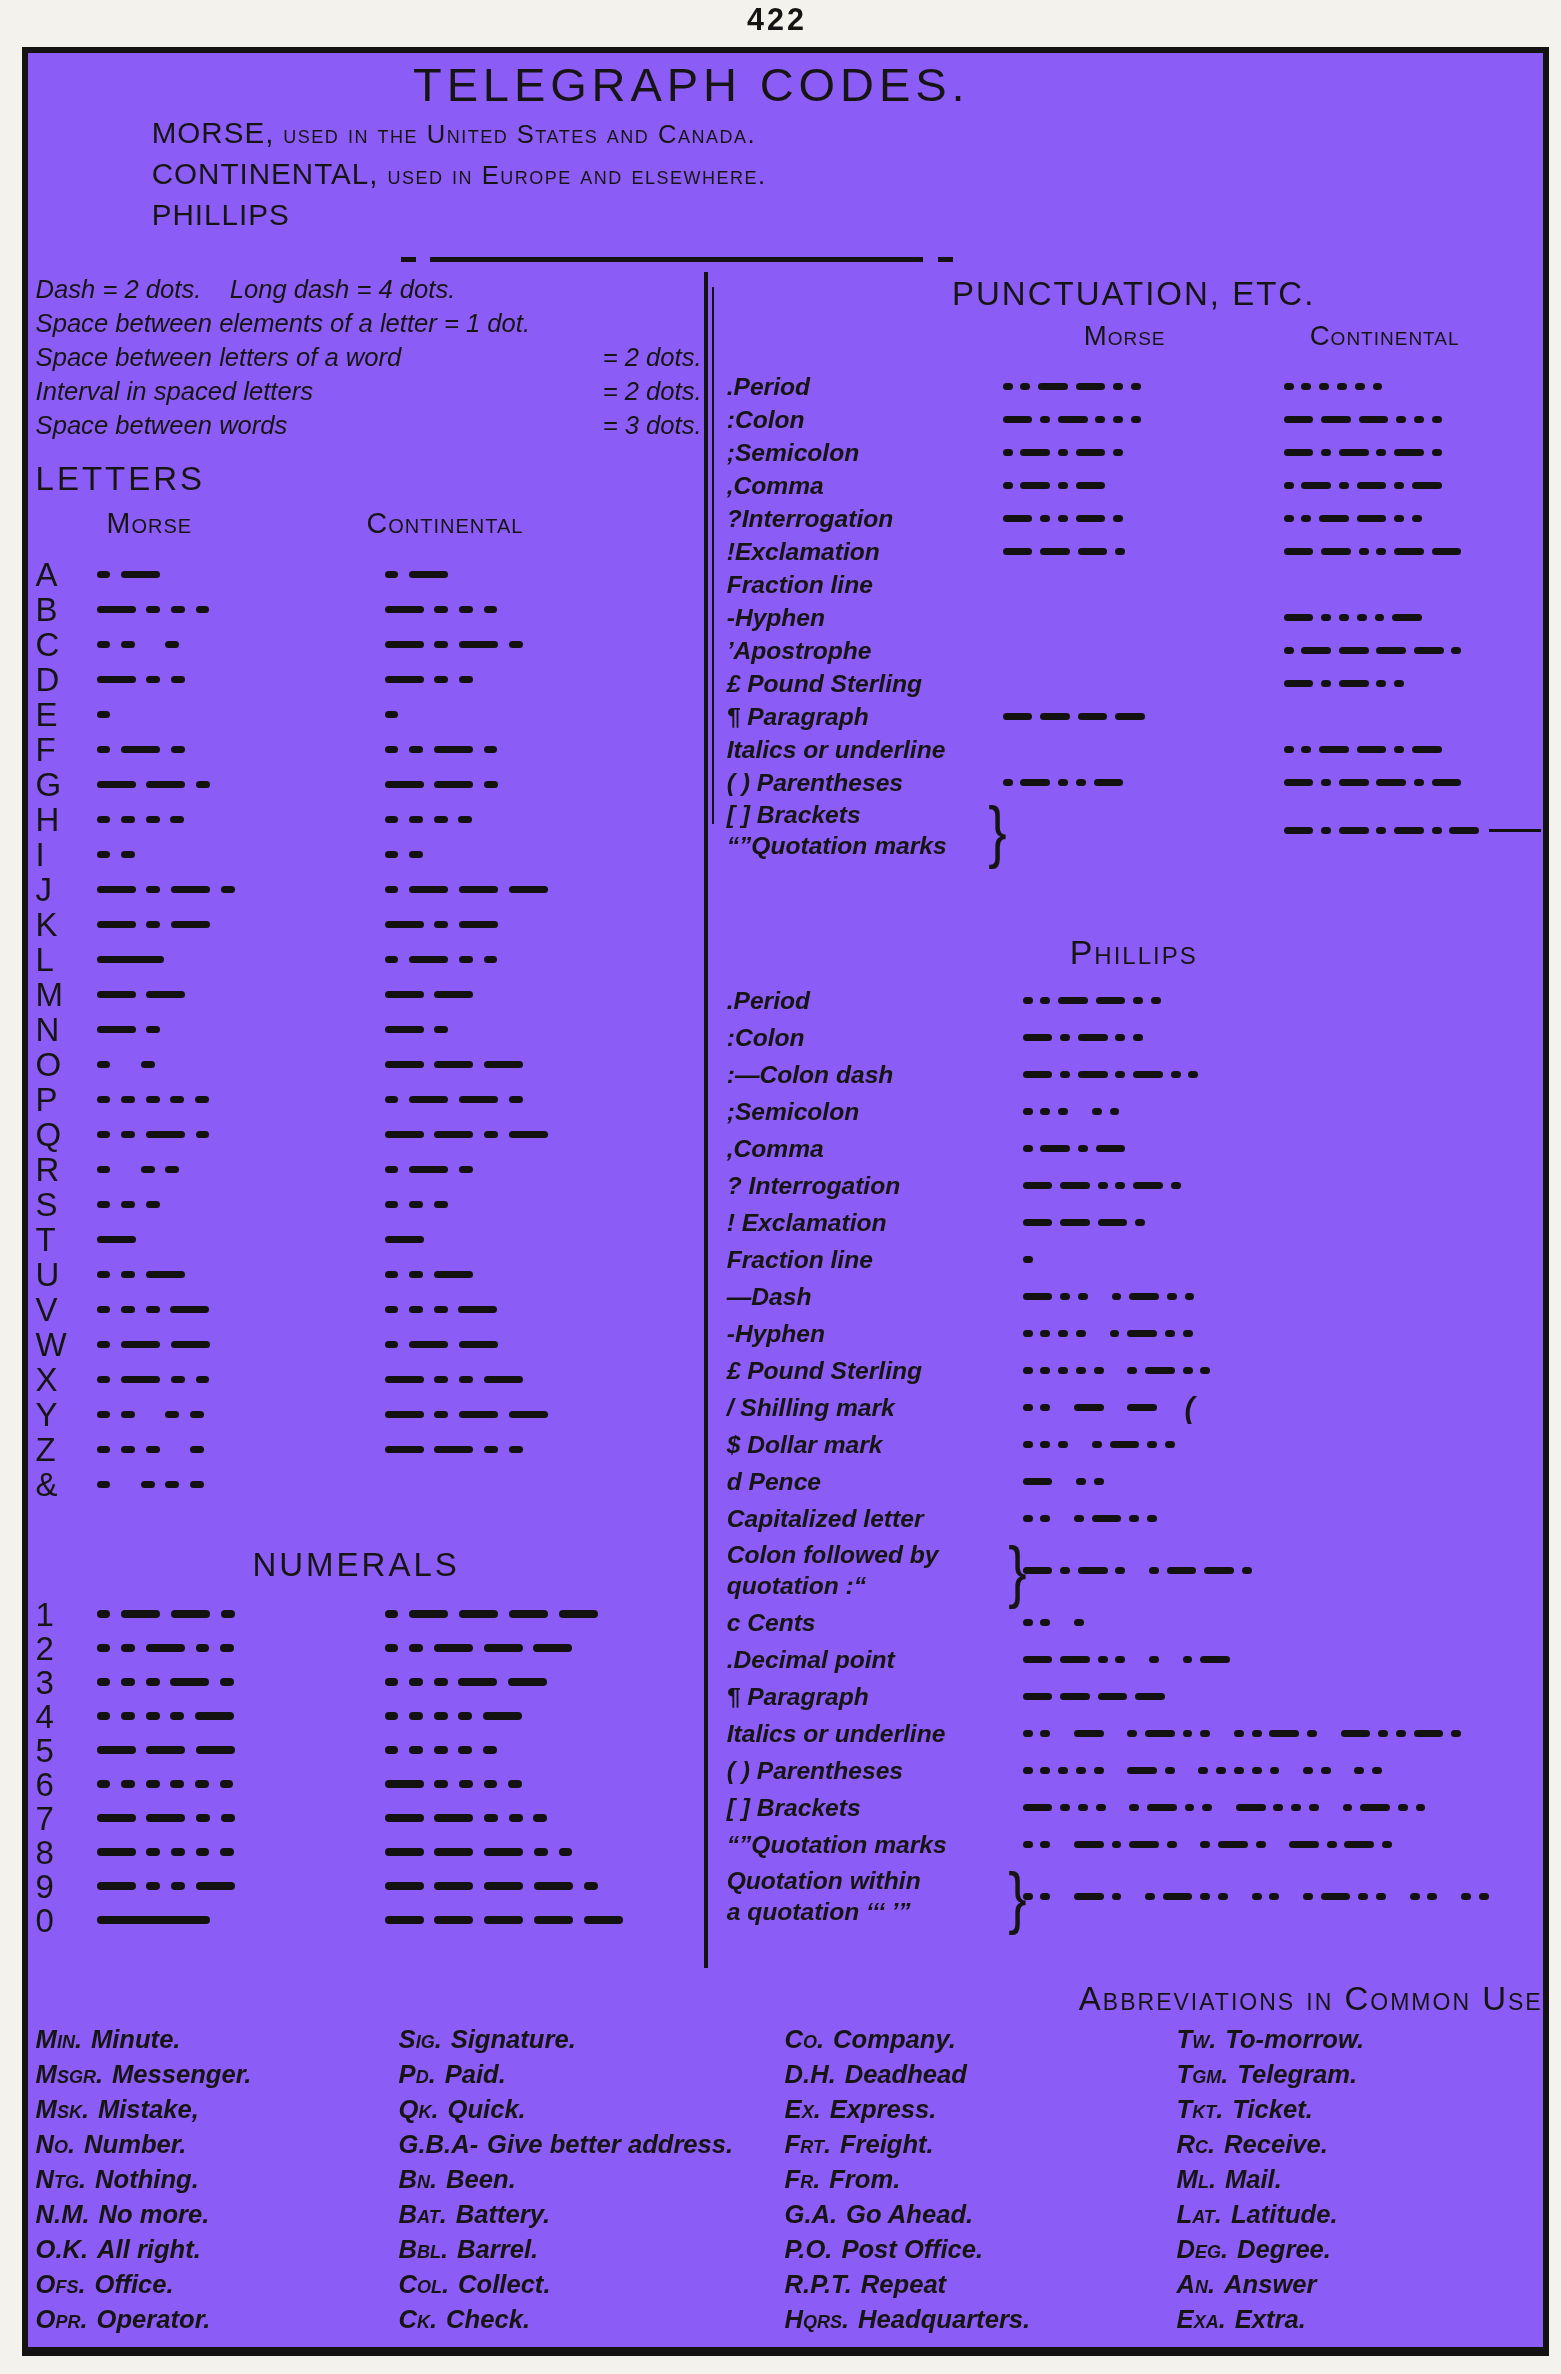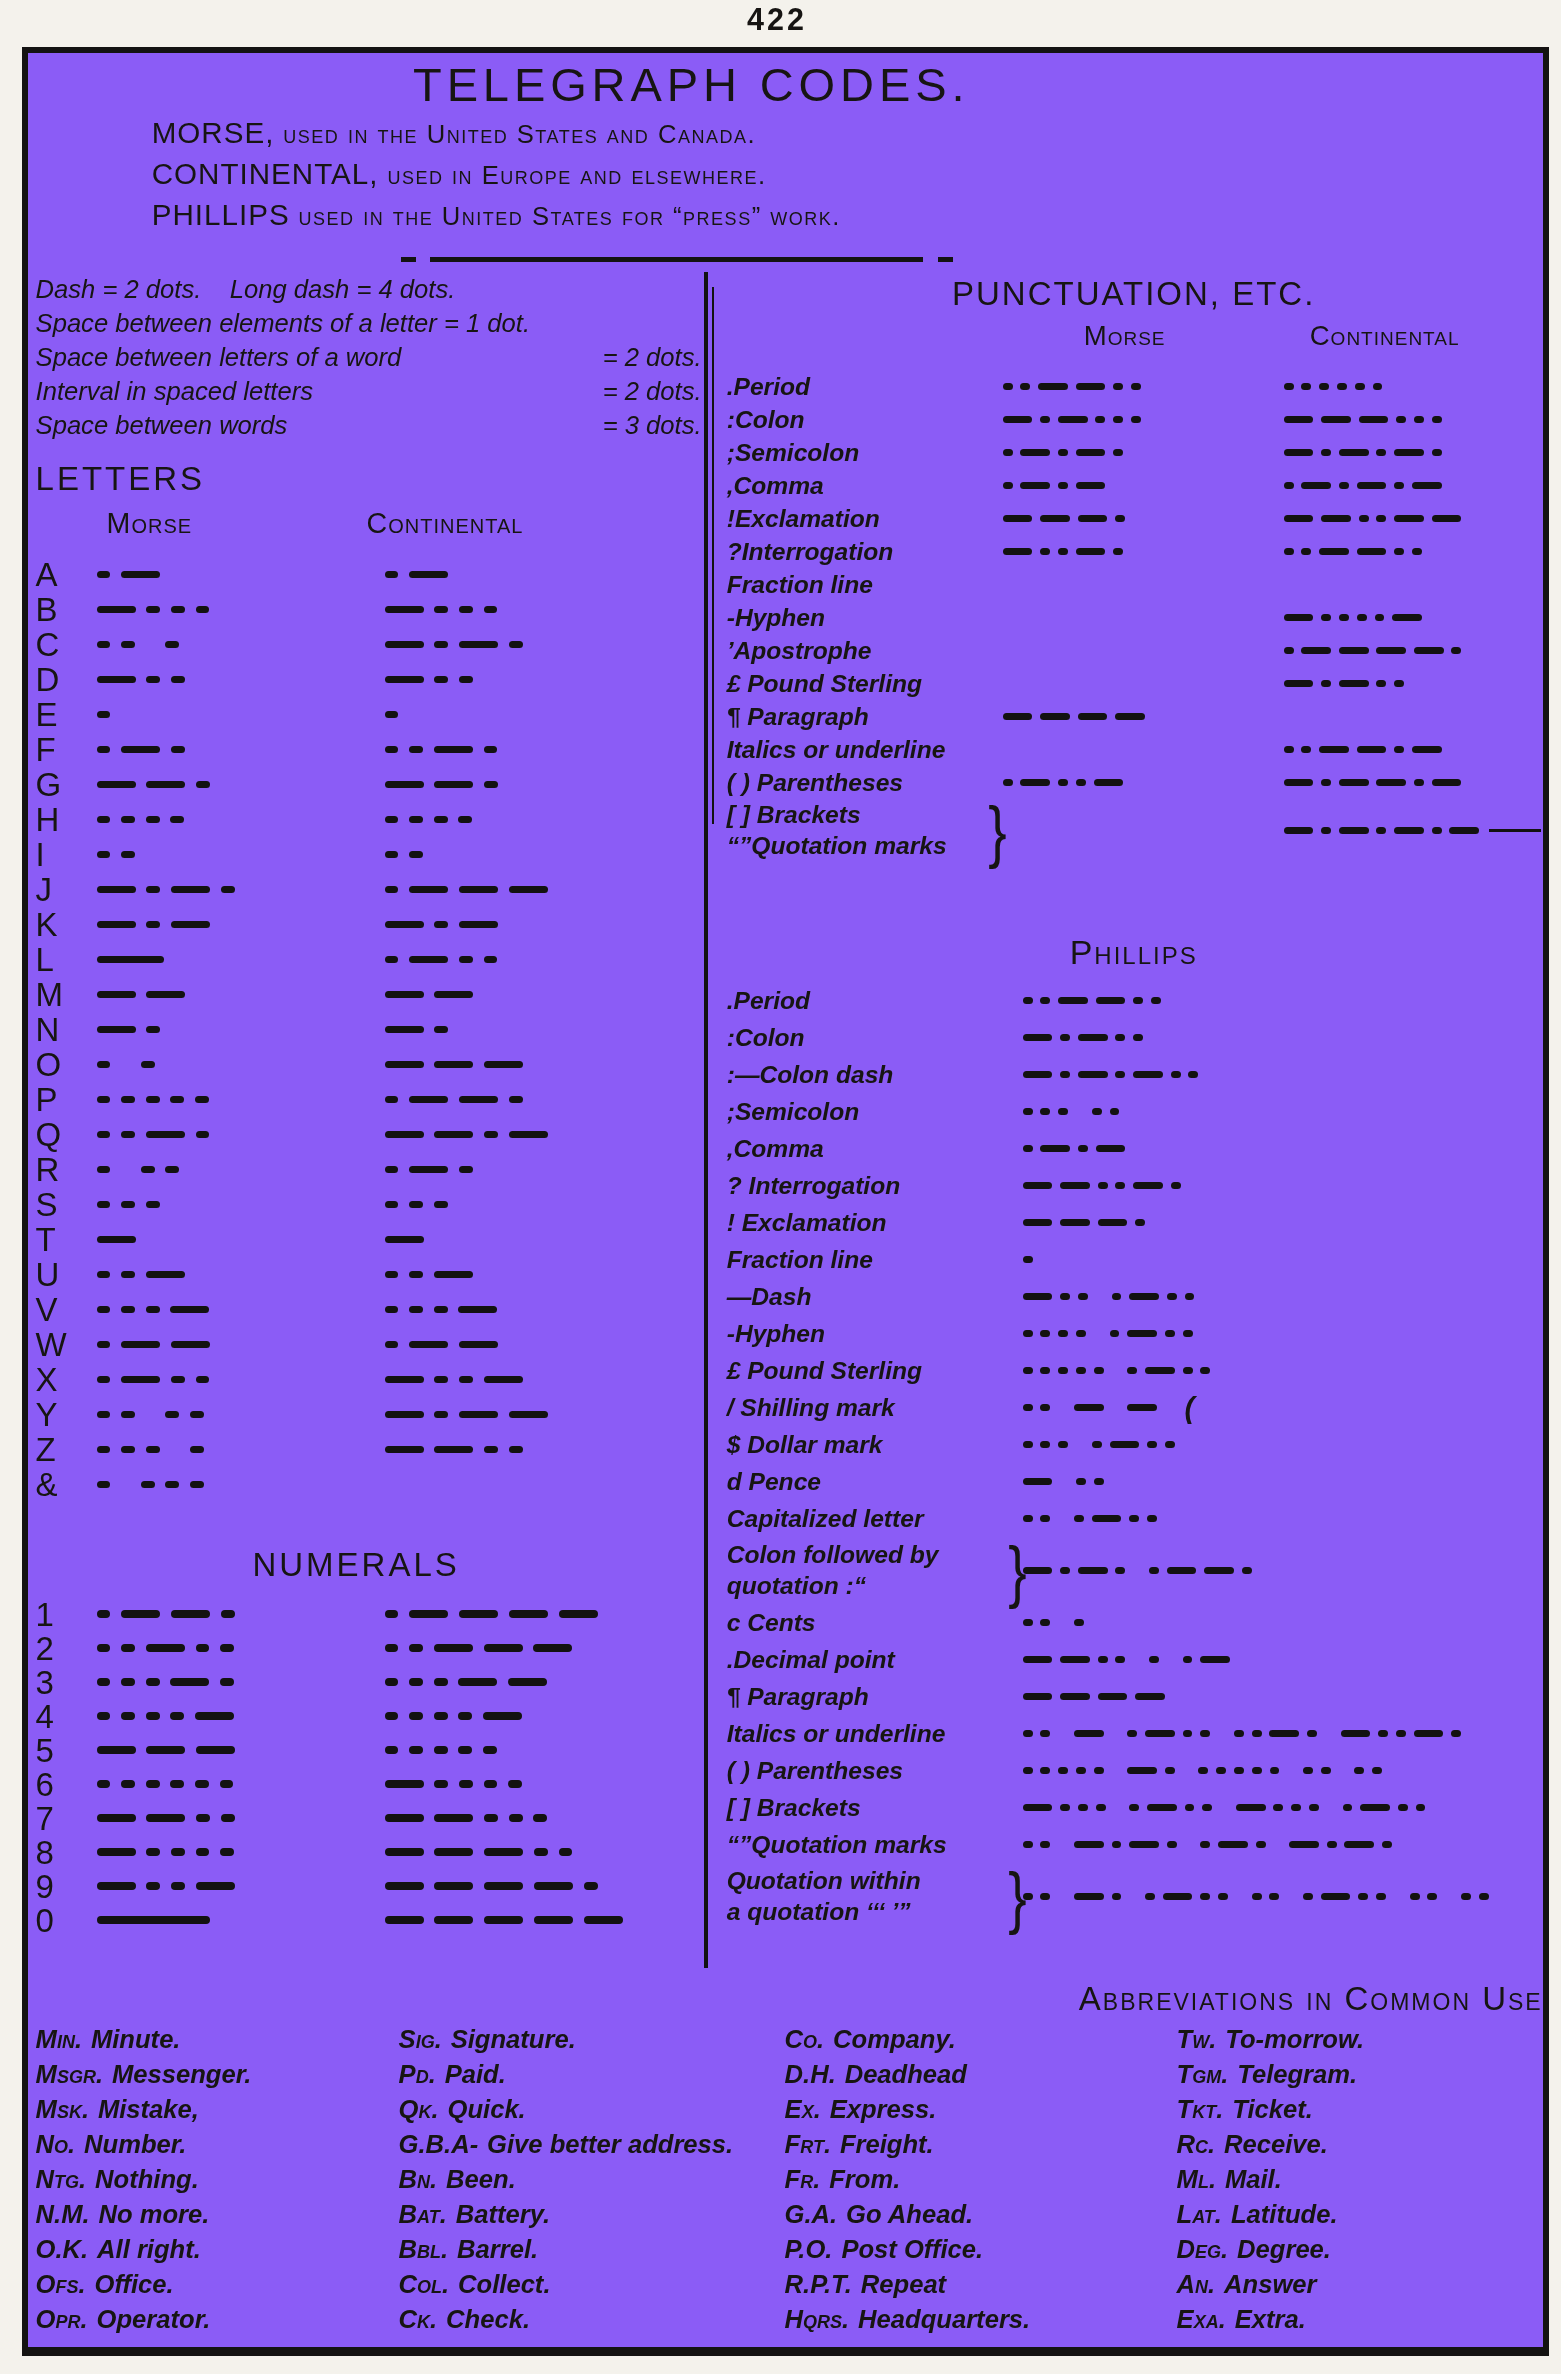--- a/index.html
+++ b/index.html
@@ -99,21 +99,20 @@
     <div class="subline">
       <span class="lead">MORSE,</span>
       <span class="rest">used in the United States and Canada.</span>
     </div>
     <div class="subline">
       <span class="lead">CONTINENTAL,</span>
       <span class="rest">used in Europe and elsewhere.</span>
     </div>
     <div class="subline">
       <span class="lead">PHILLIPS</span>
-      <span class="rest">used in the United States for “press” work.</span>
     </div>
   </div>
 
   <div class="header-rule"></div>
 
   <div class="left-col">
     <div class="rules">
       <div class="rline">
         <span class="rtext">Dash = 2 dots.    Long dash = 4 dots.</span>
         <span class="rvalue"></span>
@@ -743,52 +742,52 @@
           <div class="code pcell-c">
             <span class="mk dot"></span>
             <span class="mk dash"></span>
             <span class="mk dot"></span>
             <span class="mk dash"></span>
             <span class="mk dot"></span>
             <span class="mk dash"></span>
           </div>
         </div>
         <div class="prow">
+          <div class="plabel">?Interrogation</div>
+          <div class="code pcell-m">
+            <span class="mk dash"></span>
+            <span class="mk dot"></span>
+            <span class="mk dot"></span>
+            <span class="mk dash"></span>
+            <span class="mk dot"></span>
+          </div>
+          <div class="code pcell-c">
+            <span class="mk dot"></span>
+            <span class="mk dot"></span>
+            <span class="mk dash"></span>
+            <span class="mk dash"></span>
+            <span class="mk dot"></span>
+            <span class="mk dot"></span>
+          </div>
+        </div>
+        <div class="prow">
           <div class="plabel">!Exclamation</div>
           <div class="code pcell-m">
             <span class="mk dash"></span>
             <span class="mk dash"></span>
             <span class="mk dash"></span>
             <span class="mk dot"></span>
           </div>
           <div class="code pcell-c">
             <span class="mk dash"></span>
             <span class="mk dash"></span>
             <span class="mk dot"></span>
             <span class="mk dot"></span>
             <span class="mk dash"></span>
             <span class="mk dash"></span>
-          </div>
-        </div>
-        <div class="prow">
-          <div class="plabel">?Interrogation</div>
-          <div class="code pcell-m">
-            <span class="mk dash"></span>
-            <span class="mk dot"></span>
-            <span class="mk dot"></span>
-            <span class="mk dash"></span>
-            <span class="mk dot"></span>
-          </div>
-          <div class="code pcell-c">
-            <span class="mk dot"></span>
-            <span class="mk dot"></span>
-            <span class="mk dash"></span>
-            <span class="mk dash"></span>
-            <span class="mk dot"></span>
-            <span class="mk dot"></span>
           </div>
         </div>
         <div class="prow">
           <div class="plabel">Fraction line</div>
           <div class="code pcell-m"></div>
           <div class="code pcell-c"></div>
         </div>
         <div class="prow">
           <div class="plabel">-Hyphen</div>
           <div class="code pcell-m"></div>

